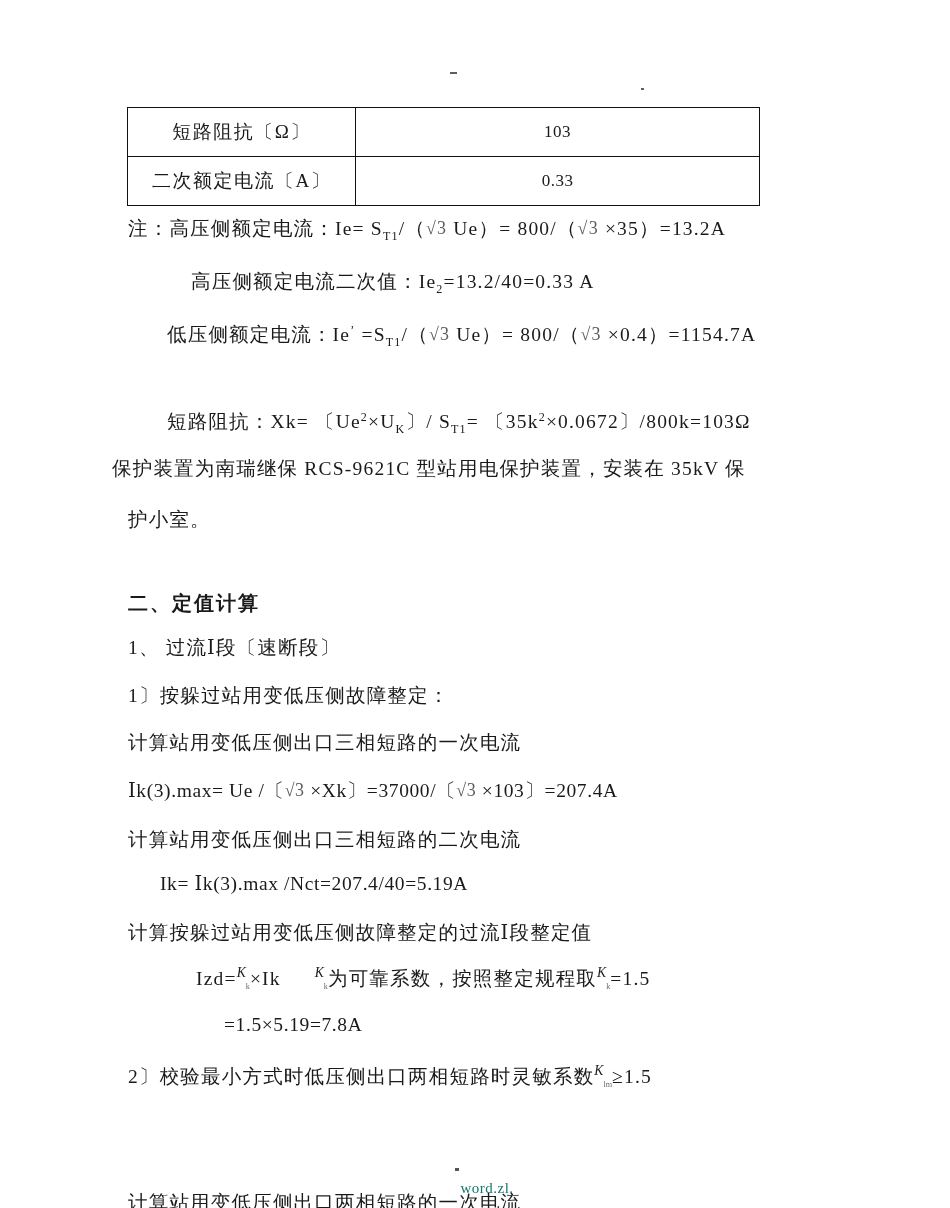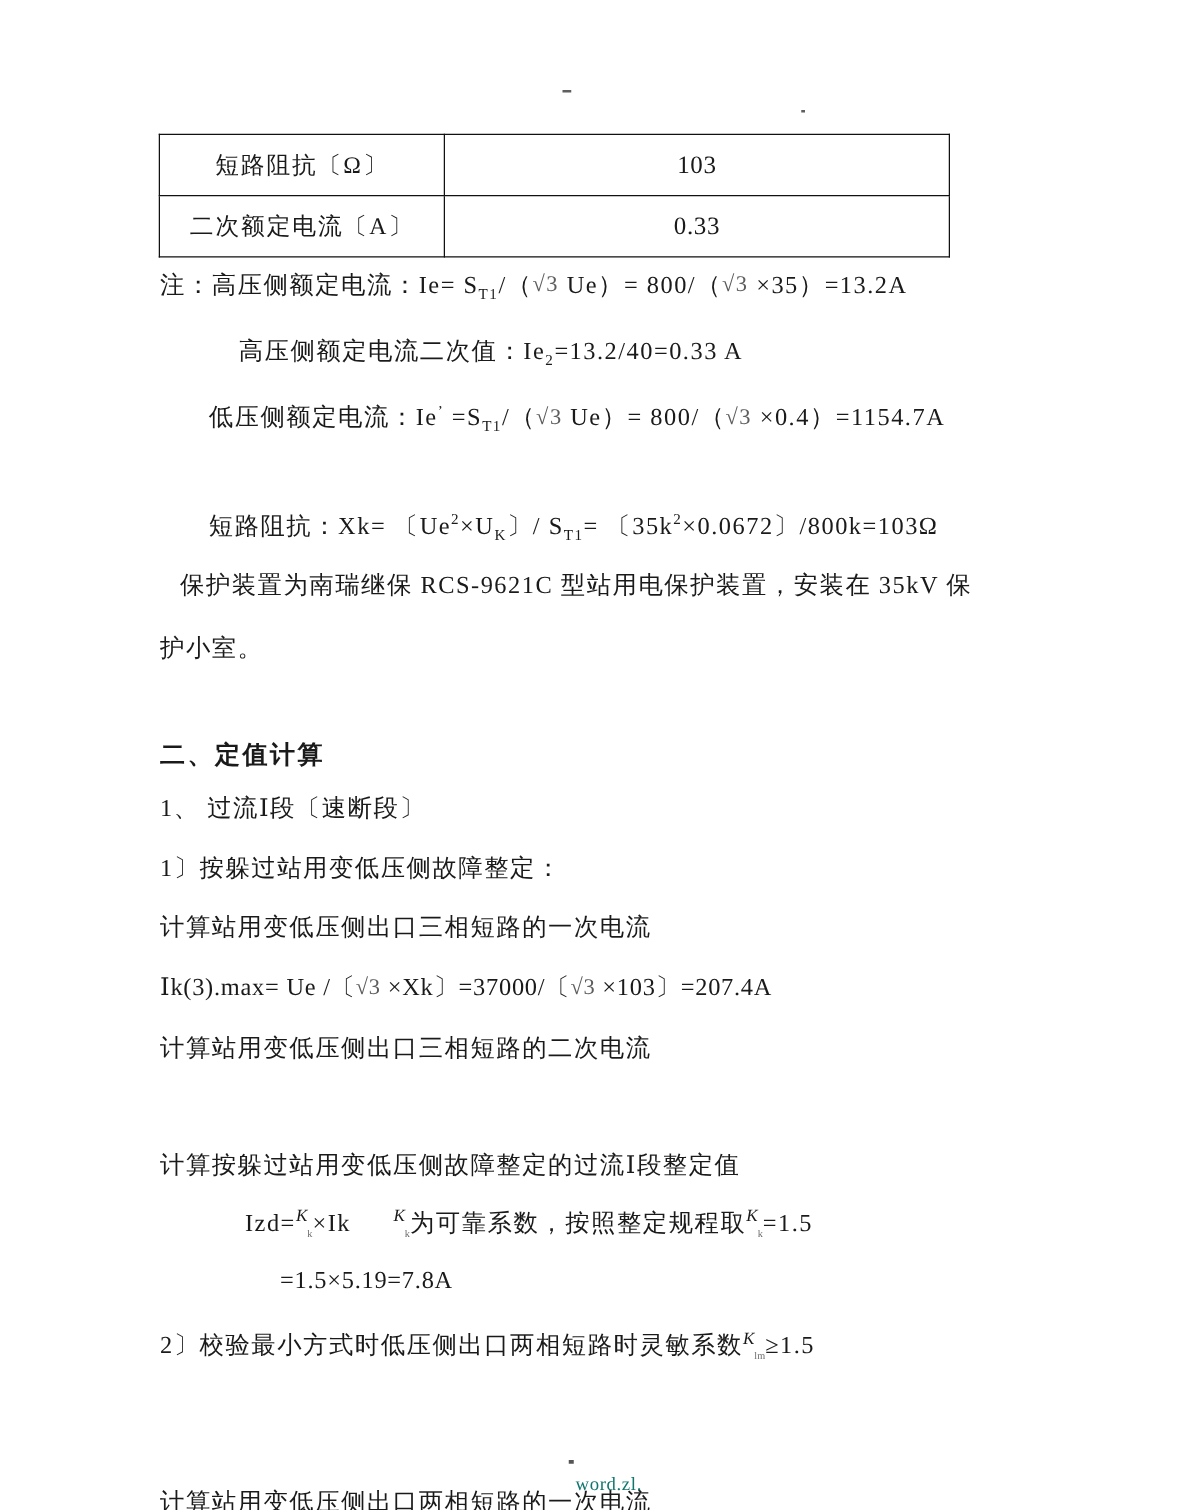--- a/index.html
+++ b/index.html
@@ -48,21 +48,21 @@
     vertical-align: middle;
   }
   .spec-table td.label {
     width: 215px;
     text-align: center;
     letter-spacing: 1.5px;
   }
   .spec-table td.value {
     text-align: center;
     font-family: "Liberation Serif", serif;
-    font-size: 20px;
+    font-size: 17px;
     letter-spacing: .5px;
   }
 
   
   .line {
     position: absolute;
     font-size: 19.5px;
     line-height: 1;
     white-space: nowrap;
     letter-spacing: .6px;
@@ -154,36 +154,37 @@
 
   <div class="line cjk" style="left:167px; top:325px;">
     <span>低压侧额定电流：Ie</span><sup>’</sup><span> =S</span><sub>T1</sub><span>/（</span><span class="sq faint">√3</span><span> Ue）= 800/（</span><span class="sq faint">√3</span><span> ×0.4）=1154.7A</span>
   </div>
 
 
   <div class="line cjk" style="left:167px; top:412px;">
     <span>短路阻抗：Xk= 〔Ue</span><sup>2</sup><span>×U</span><sub>K</sub><span>〕/ S</span><sub>T1</sub><span>= 〔35k</span><sup>2</sup><span>×0.0672〕/800k=103Ω</span>
   </div>
 
-  <div class="line cjk" style="left:144px; top:459px;">保护装置为南瑞继保 RCS-9621C 型站用电保护装置，安装在 35kV 保</div>
+  <div class="line cjk" style="left:112px; top:459px;">保护装置为南瑞继保 RCS-9621C 型站用电保护装置，安装在 35kV 保</div>
   <div class="line cjk" style="left:128px; top:510px;">护小室。</div>
 
   <div class="heading" style="left:128px; top:590px;">二、定值计算</div>
 
   <div class="line cjk" style="left:128px; top:638px;">1、 过流Ⅰ段〔速断段〕</div>
   <div class="line cjk" style="left:128px; top:686px;">1〕按躲过站用变低压侧故障整定：</div>
 
   <div class="line cjk" style="left:128px; top:733px;">计算站用变低压侧出口三相短路的一次电流</div>
 
   <div class="line" style="left:128px; top:781px;">
     <span>Ⅰk(3).max= Ue /〔</span><span class="sq faint">√3</span><span> ×Xk〕=37000/〔</span><span class="sq faint">√3</span><span> ×103〕=207.4A</span>
   </div>
 
   <div class="line cjk" style="left:128px; top:830px;">计算站用变低压侧出口三相短路的二次电流</div>
 
+  <div class="line" style="left:160px; top:874px;">Ik= Ⅰk(3).max /Nct=207.4/40=5.19A</div>
 
   <div class="line cjk" style="left:128px; top:923px;">计算按躲过站用变低压侧故障整定的过流Ⅰ段整定值</div>
 
   <div class="line cjk" style="left:196px; top:966px;">
     <span>Izd=</span><span class="kitalic">K</span><span class="tiny-sub">k</span><span>×Ik</span><span style="display:inline-block;width:34px"></span><span class="kitalic">K</span><span class="tiny-sub">k</span><span>为可靠系数，按照整定规程取</span><span class="kitalic">K</span><span class="tiny-sub">k</span><span>=1.5</span>
   </div>
 
   <div class="line" style="left:224px; top:1015px;">=1.5×5.19=7.8A</div>
 
   <div class="line cjk" style="left:128px; top:1064px;">

